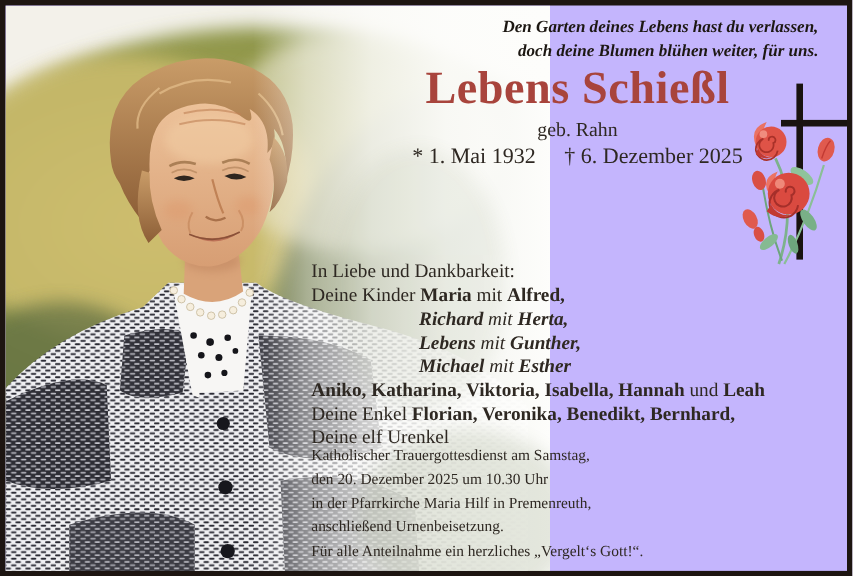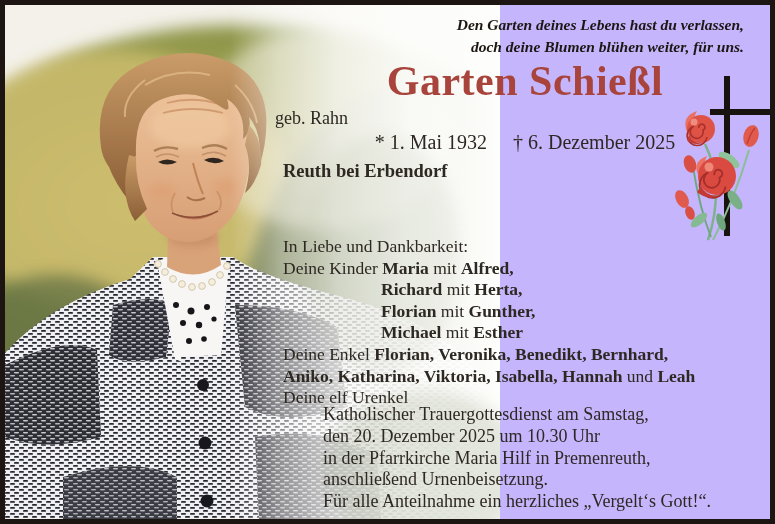--- a/index.html
+++ b/index.html
@@ -5,28 +5,28 @@
   html,body{margin:0;padding:0;background:#ffffff;}
   .notice{position:relative;width:775px;height:524px;box-sizing:border-box;
     border:5px solid #1d1511;background:#c4b5fd;overflow:hidden;
     font-family:"Liberation Serif", serif;color:#2e2822;}
   .photo-wrap{position:absolute;left:0;top:0;width:495px;height:514px;}
   .photo-wrap svg{display:block;width:100%;height:100%;}
   .epigraph{position:absolute;top:9px;right:26px;text-align:right;
     font-style:italic;font-weight:bold;font-size:15.5px;line-height:1.42;color:#1c1712;}
   .name{position:absolute;top:52px;left:270px;width:500px;text-align:center;
     font-weight:bold;font-size:42px;letter-spacing:.5px;color:#a8443c;white-space:nowrap;}
-  .maiden{position:absolute;top:103px;left:270px;width:500px;font-size:18px;}
+  .maiden{position:absolute;top:103px;left:270px;width:500px;text-align:center;font-size:18px;}
   .dates{position:absolute;top:126px;left:270px;width:500px;text-align:center;font-size:20px;white-space:nowrap;}
   .dates .death{margin-left:26px;}
   .location{position:absolute;top:156px;left:278px;font-weight:bold;font-size:18.5px;white-space:nowrap;}
   .family{position:absolute;top:195px;left:278px;font-size:17.5px;line-height:21.6px;margin-top:36px;}
-  .service{position:absolute;top:399px;left:278px;font-size:18px;line-height:21.8px;margin-left:40px;}
+  .service{position:absolute;top:399px;left:278px;font-size:14px;line-height:21.8px;}
   .fline{white-space:nowrap;}
-  .fline.ind{padding-left:98px;}
+  .fline.ind{padding-left:98px;font-style:italic;}
   .b{font-weight:bold;text-align:right;}
   .memorial{position:absolute;left:658px;top:67px;width:107px;height:175px;}
 </style>
 </head>
 <body>
 
 <div class="notice">
 
   <div class="photo-wrap">
     <svg viewBox="0 0 495 514" preserveAspectRatio="none">
@@ -157,21 +157,21 @@
       <ellipse cx="420" cy="465" rx="100" ry="80" fill="#68784a" opacity="0.16" filter="url(#b8)"></ellipse>
       <ellipse cx="375" cy="250" rx="80" ry="120" fill="#6d7d4e" opacity="0.08" filter="url(#b8)"></ellipse>
     </svg>
   </div>
 
   <div class="epigraph">
     <div>Den Garten deines Lebens hast du verlassen,</div>
     <div>doch deine Blumen blühen weiter, für uns.</div>
   </div>
 
-  <div class="name">Garten Schießl</div>
+  <div class="name">Lebens Schießl</div>
   <div class="maiden">geb. Rahn</div>
   <div class="dates">
     <span class="birth">* 1. Mai 1932</span><span class="death">† 6. Dezember 2025</span>
   </div>
 
   <svg class="memorial" viewBox="0 0 107 175">
     <rect x="61" y="4" width="6" height="160" fill="#191310"></rect>
     <rect x="47" y="37" width="60" height="6" fill="#191310"></rect>
     <g>
       <path d="M42,72 C56,100 56,135 45,168" stroke="#7db28c" stroke-width="2.5" fill="none"></path>
@@ -194,30 +194,29 @@
       <path d="M36,104 Q28,90 44,84 Q38,96 46,98 Z" fill="#ec7364"></path>
       <circle cx="54" cy="104" r="19" fill="#da4a40"></circle>
       <path d="M54,104 m-2.5,-1 a4,4 0 1 1 5,2.5 a8,8 0 1 1 -11,-5 a13,13 0 1 0 17,14" stroke="#a52f2a" stroke-width="1.8" fill="none"></path>
       <path d="M38,114 Q44,126 58,123 Q44,129 34,120 Z" fill="#c23a33"></path>
       <circle cx="46" cy="95" r="4.5" fill="#f29384" opacity="0.85"></circle>
       <ellipse cx="19" cy="127" rx="6" ry="9.5" transform="rotate(-28 19 127)" fill="#e05a4e"></ellipse>
       <ellipse cx="27" cy="141" rx="4.5" ry="7" transform="rotate(-20 27 141)" fill="#d94f44"></ellipse>
     </g>
   </svg>
 
-  <div class="location">Reuth bei Erbendorf</div>
 
   <div class="family">
     <div class="fline"><span>In Liebe und Dankbarkeit:</span></div>
     <div class="fline"><span>Deine Kinder </span><span class="b">Maria</span><span> mit </span><span class="b">Alfred,</span></div>
     <div class="fline ind"><span class="b">Richard</span><span> mit </span><span class="b">Herta,</span></div>
-    <div class="fline ind"><span class="b">Florian</span><span> mit </span><span class="b">Gunther,</span></div>
+    <div class="fline ind"><span class="b">Lebens</span><span> mit </span><span class="b">Gunther,</span></div>
     <div class="fline ind"><span class="b">Michael</span><span> mit </span><span class="b">Esther</span></div>
+    <div class="fline"><span class="b">Aniko, Katharina, Viktoria, Isabella, Hannah</span><span> und </span><span class="b">Leah</span></div>
     <div class="fline"><span>Deine Enkel </span><span class="b">Florian, Veronika, Benedikt, Bernhard,</span></div>
-    <div class="fline"><span class="b">Aniko, Katharina, Viktoria, Isabella, Hannah</span><span> und </span><span class="b">Leah</span></div>
     <div class="fline"><span>Deine elf Urenkel</span></div>
   </div>
 
   <div class="service">
     <div class="fline">Katholischer Trauergottesdienst am Samstag,</div>
     <div class="fline">den 20. Dezember 2025 um 10.30 Uhr</div>
     <div class="fline">in der Pfarrkirche Maria Hilf in Premenreuth,</div>
     <div class="fline">anschließend Urnenbeisetzung.</div>
     <div class="fline">Für alle Anteilnahme ein herzliches „Vergelt‘s Gott!“.</div>
   </div>

